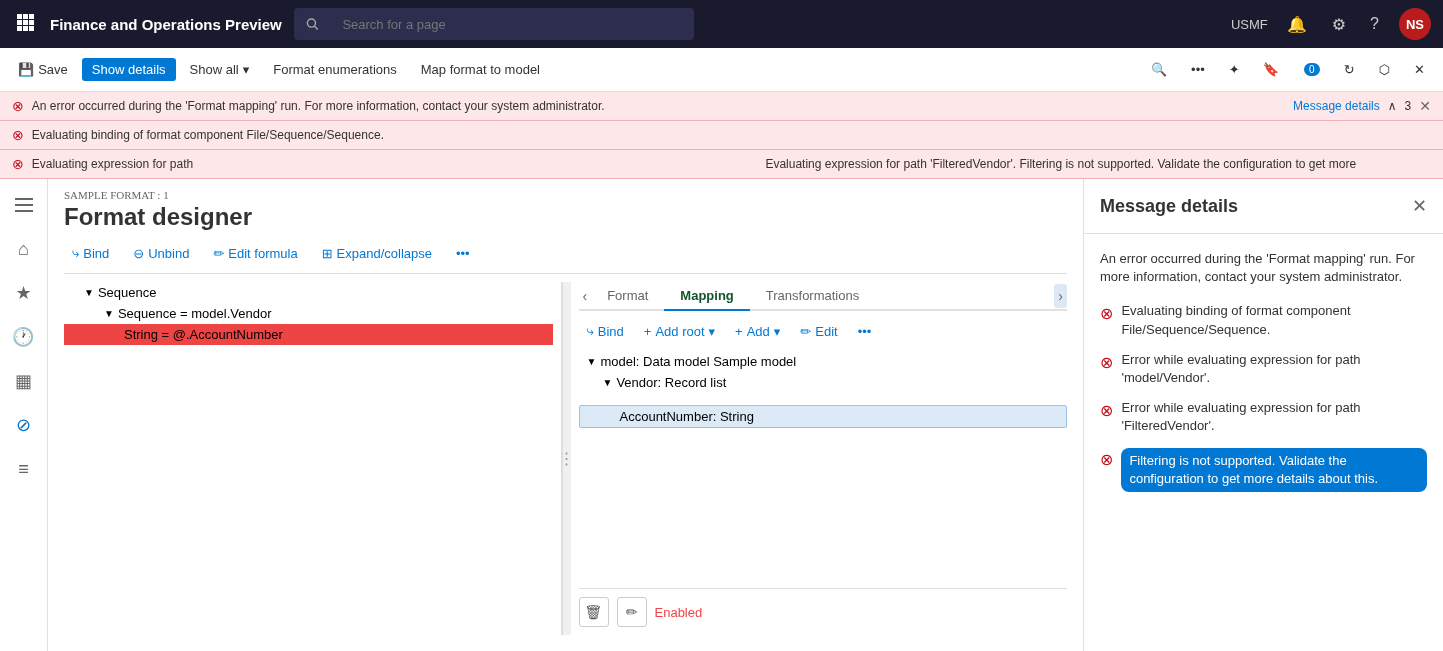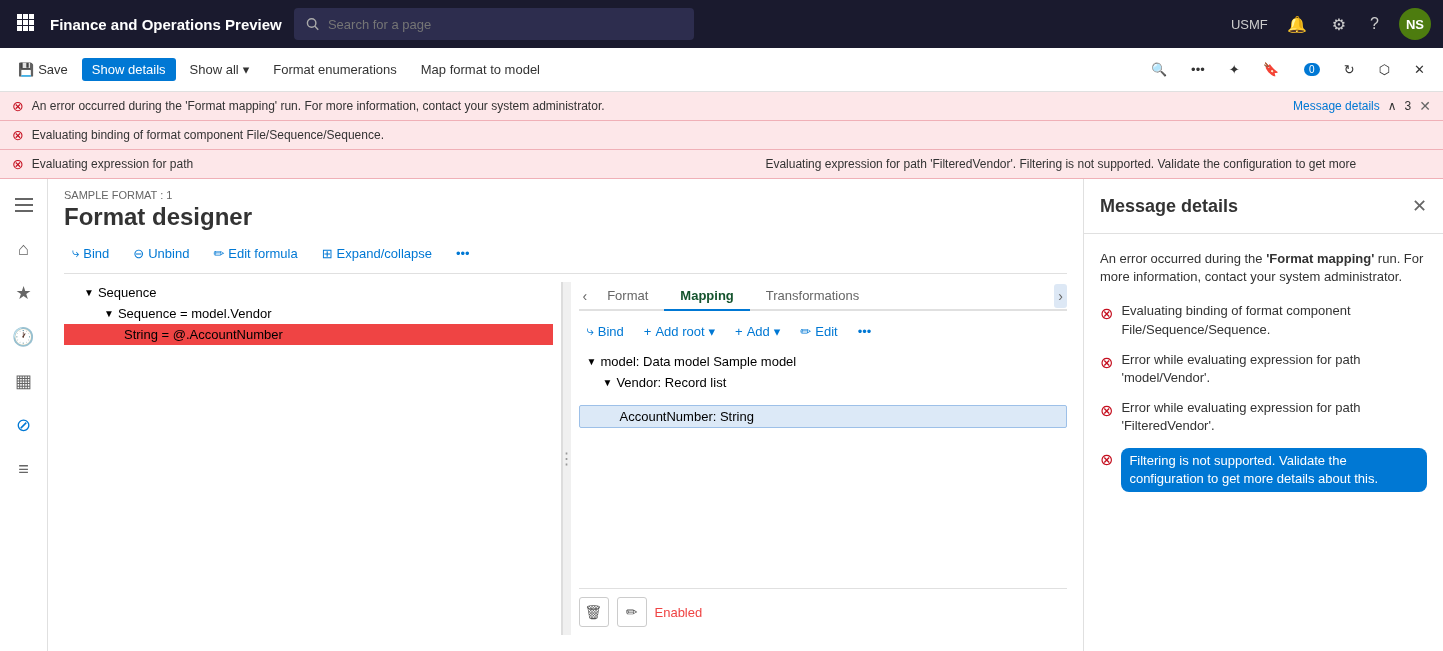--- a/index.html
+++ b/index.html
@@ -20,35 +20,35 @@
     .nav-search {
       display: flex; align-items: center;
       background: #2d2d4e;
       border-radius: 4px;
       padding: 0 12px;
       height: 32px;
       flex: 1;
       max-width: 400px;
       color: #aaa;
       font-size: 13px;
-      gap: 9px;
+      gap: 24px;
     }
     .nav-search input {
       background: transparent;
       border: none;
       outline: none;
       color: #ccc;
       font-size: 13px;
       width: 100%;
     }
     .nav-right { display: flex; align-items: center; gap: 16px; margin-left: auto; }
     .nav-user-region { color: #ccc; font-size: 13px; }
     .nav-icon-btn { color: #ccc; font-size: 16px; cursor: pointer; background: none; border: none; padding: 4px; }
     .nav-avatar {
-      background: #4d7c0f; color: #fff; border-radius: 50%;
+      background: #b91c1c; color: #fff; border-radius: 50%;
       width: 32px; height: 32px; display: flex; align-items: center; justify-content: center;
       font-size: 13px; font-weight: 600;
     }
 
     
     .command-bar {
       background: #fff;
       border-bottom: 1px solid #e0e0e0;
       display: flex;
       align-items: center;
@@ -102,21 +102,21 @@
       border-bottom: 1px solid #f0b0b7;
     }
     .error-icon { color: #c50f1f; font-size: 14px; flex-shrink: 0; }
     .error-text { flex: 1; }
     .error-link { color: #0078d4; cursor: pointer; text-decoration: none; }
     .error-actions { display: flex; align-items: center; gap: 8px; margin-left: auto; }
     .dismiss-btn { background: none; border: none; cursor: pointer; color: #666; font-size: 14px; }
 
     
     .designer-container { flex: 1; display: flex; flex-direction: column; overflow: hidden; padding: 0 16px 16px; }
-    .sample-label { font-size: 11px; color: #666; margin-top: 10px; }
+    .sample-label { font-size: 11px; color: #666; margin-top: 10px; font-family: Liberation Serif, serif; }
     .designer-title { font-size: 24px; font-weight: 600; color: #333; margin-top: 2px; margin-bottom: 10px; }
 
     
     .designer-toolbar {
       display: flex; align-items: center; gap: 8px; margin-bottom: 8px;
       border-bottom: 1px solid #e0e0e0; padding-bottom: 8px;
     }
     .tool-btn {
       display: flex; align-items: center; gap: 4px;
       padding: 4px 8px; border: none; background: none;
@@ -170,21 +170,21 @@
       display: flex; flex-direction: column; flex-shrink: 0; overflow: hidden;
     }
     .panel-header {
       display: flex; align-items: center; justify-content: space-between;
       padding: 16px; border-bottom: 1px solid #e0e0e0;
     }
     .panel-title { font-size: 18px; font-weight: 600; color: #333; }
     .panel-close-btn { background: none; border: none; cursor: pointer; font-size: 18px; color: #666; }
     .panel-body { padding: 16px; overflow-y: auto; flex: 1; }
     .panel-intro { font-size: 13px; color: #333; margin-bottom: 16px; line-height: 1.4; }
-    .panel-intro strong { font-weight: 700; }
+    .panel-intro strong { font-weight: 400; }
 
     .panel-error-item { display: flex; align-items: flex-start; gap: 8px; margin-bottom: 12px; font-size: 13px; color: #333; line-height: 1.4; }
     .panel-error-icon { color: #c50f1f; font-size: 16px; flex-shrink: 0; margin-top: 1px; }
     .panel-error-text-highlighted { background: #0078d4; color: #fff; padding: 4px 8px; border-radius: 8px; font-size: 13px; line-height: 1.4; }
   </style>
 </head>
 <body>
 
 <div class="top-nav">
   <span class="nav-grid-icon">​

